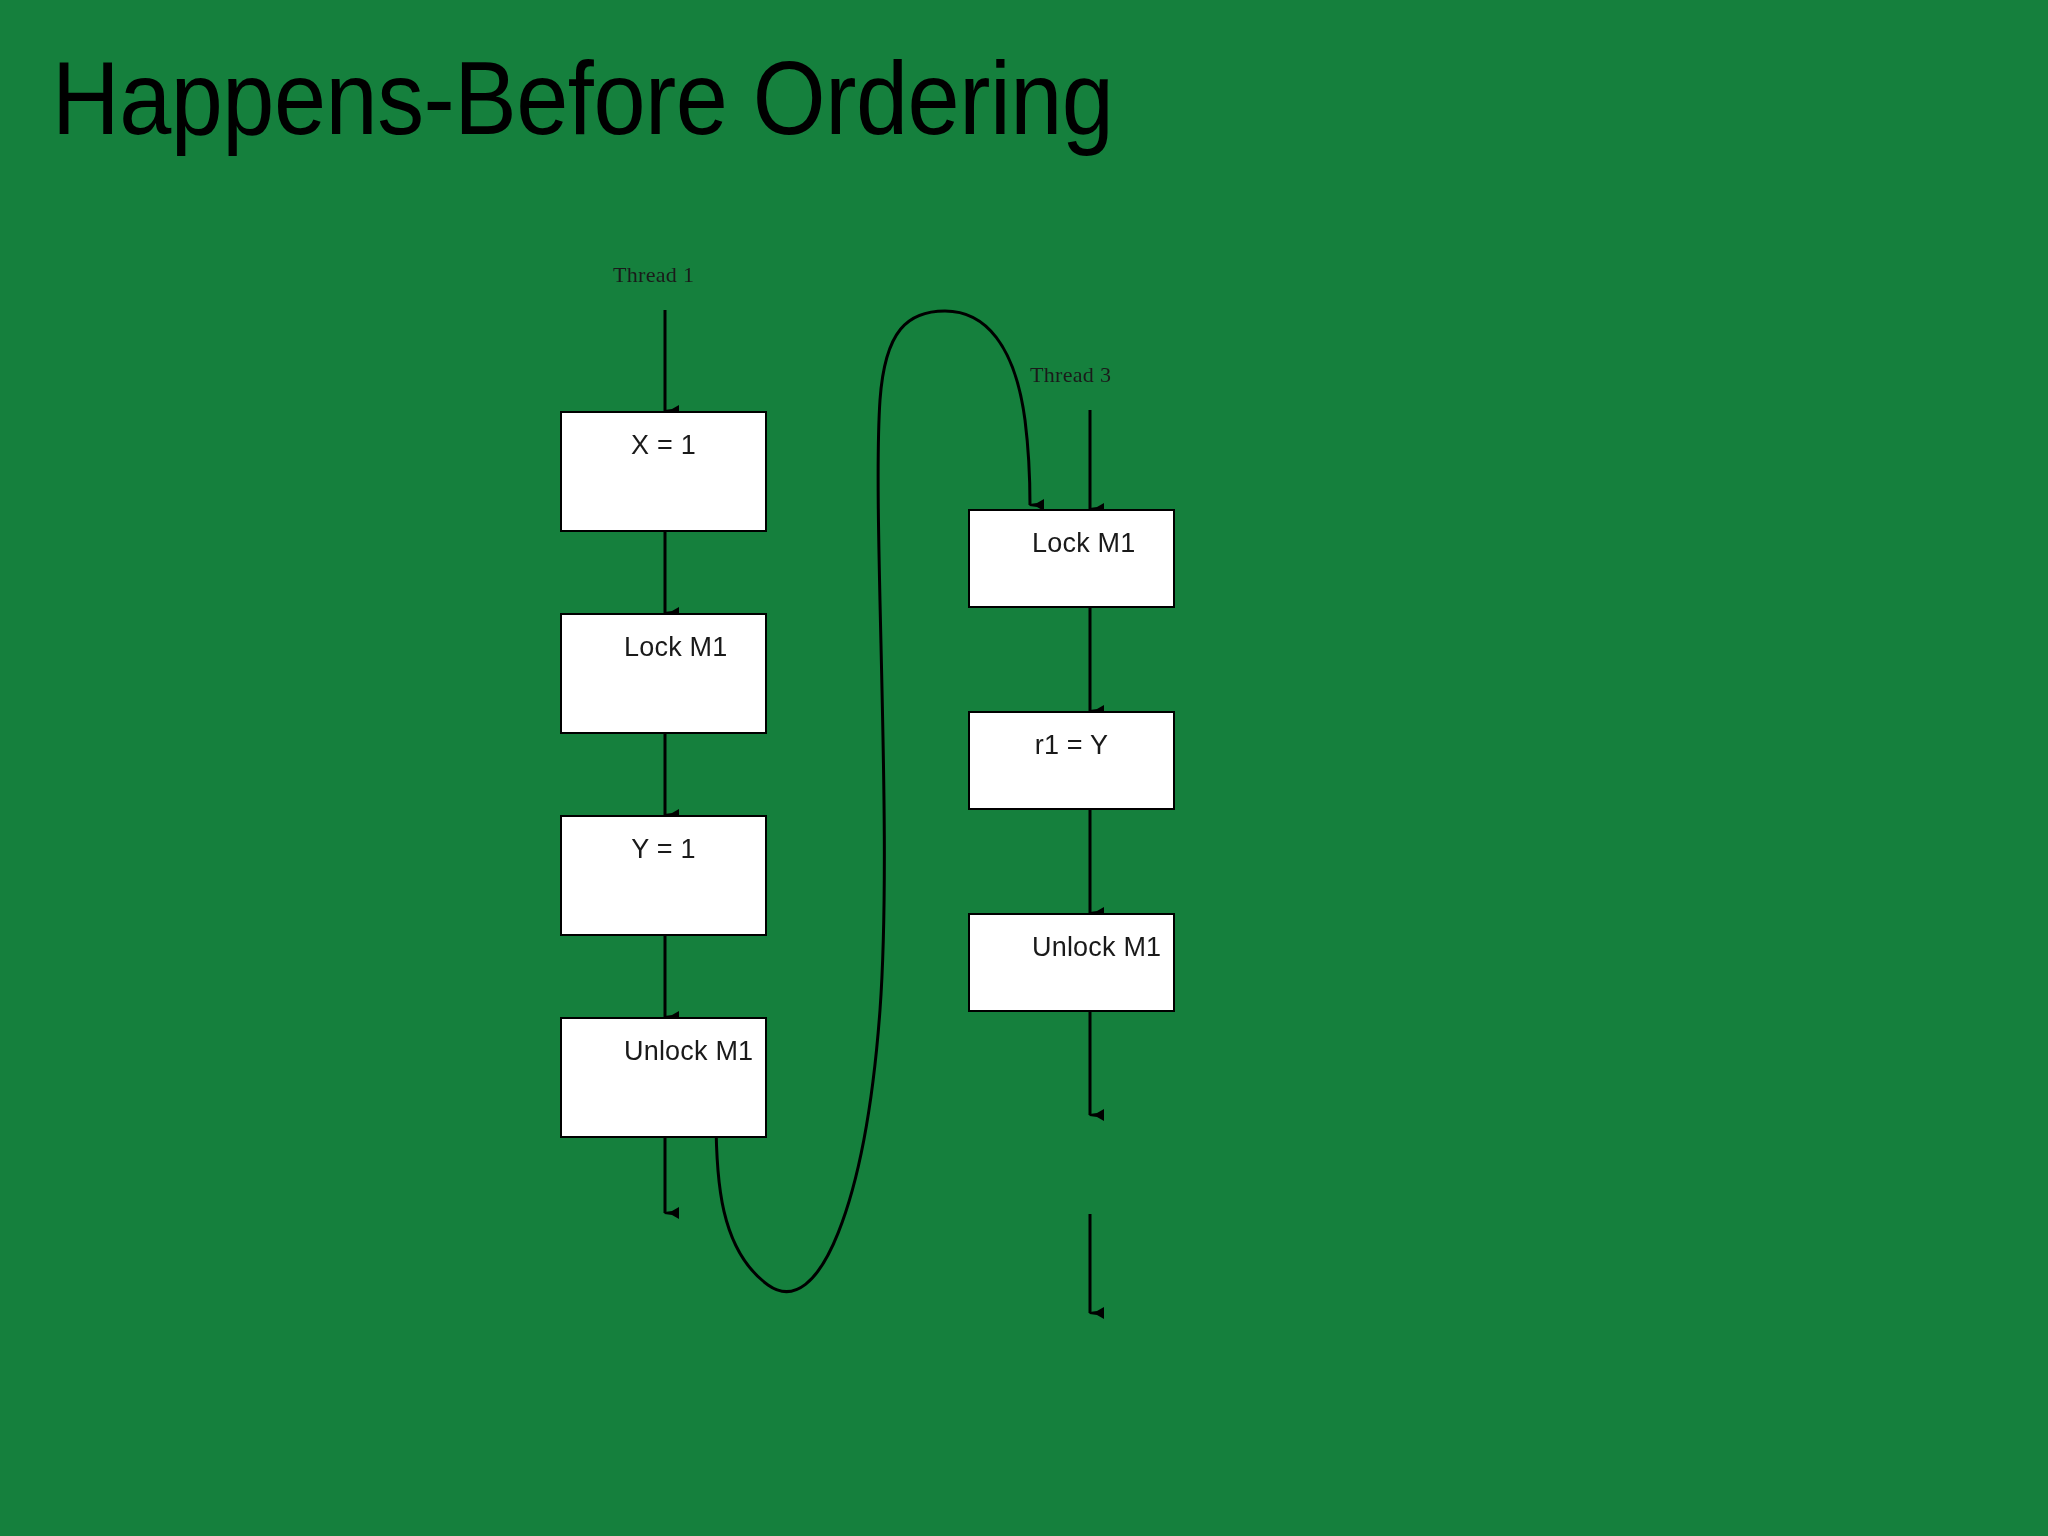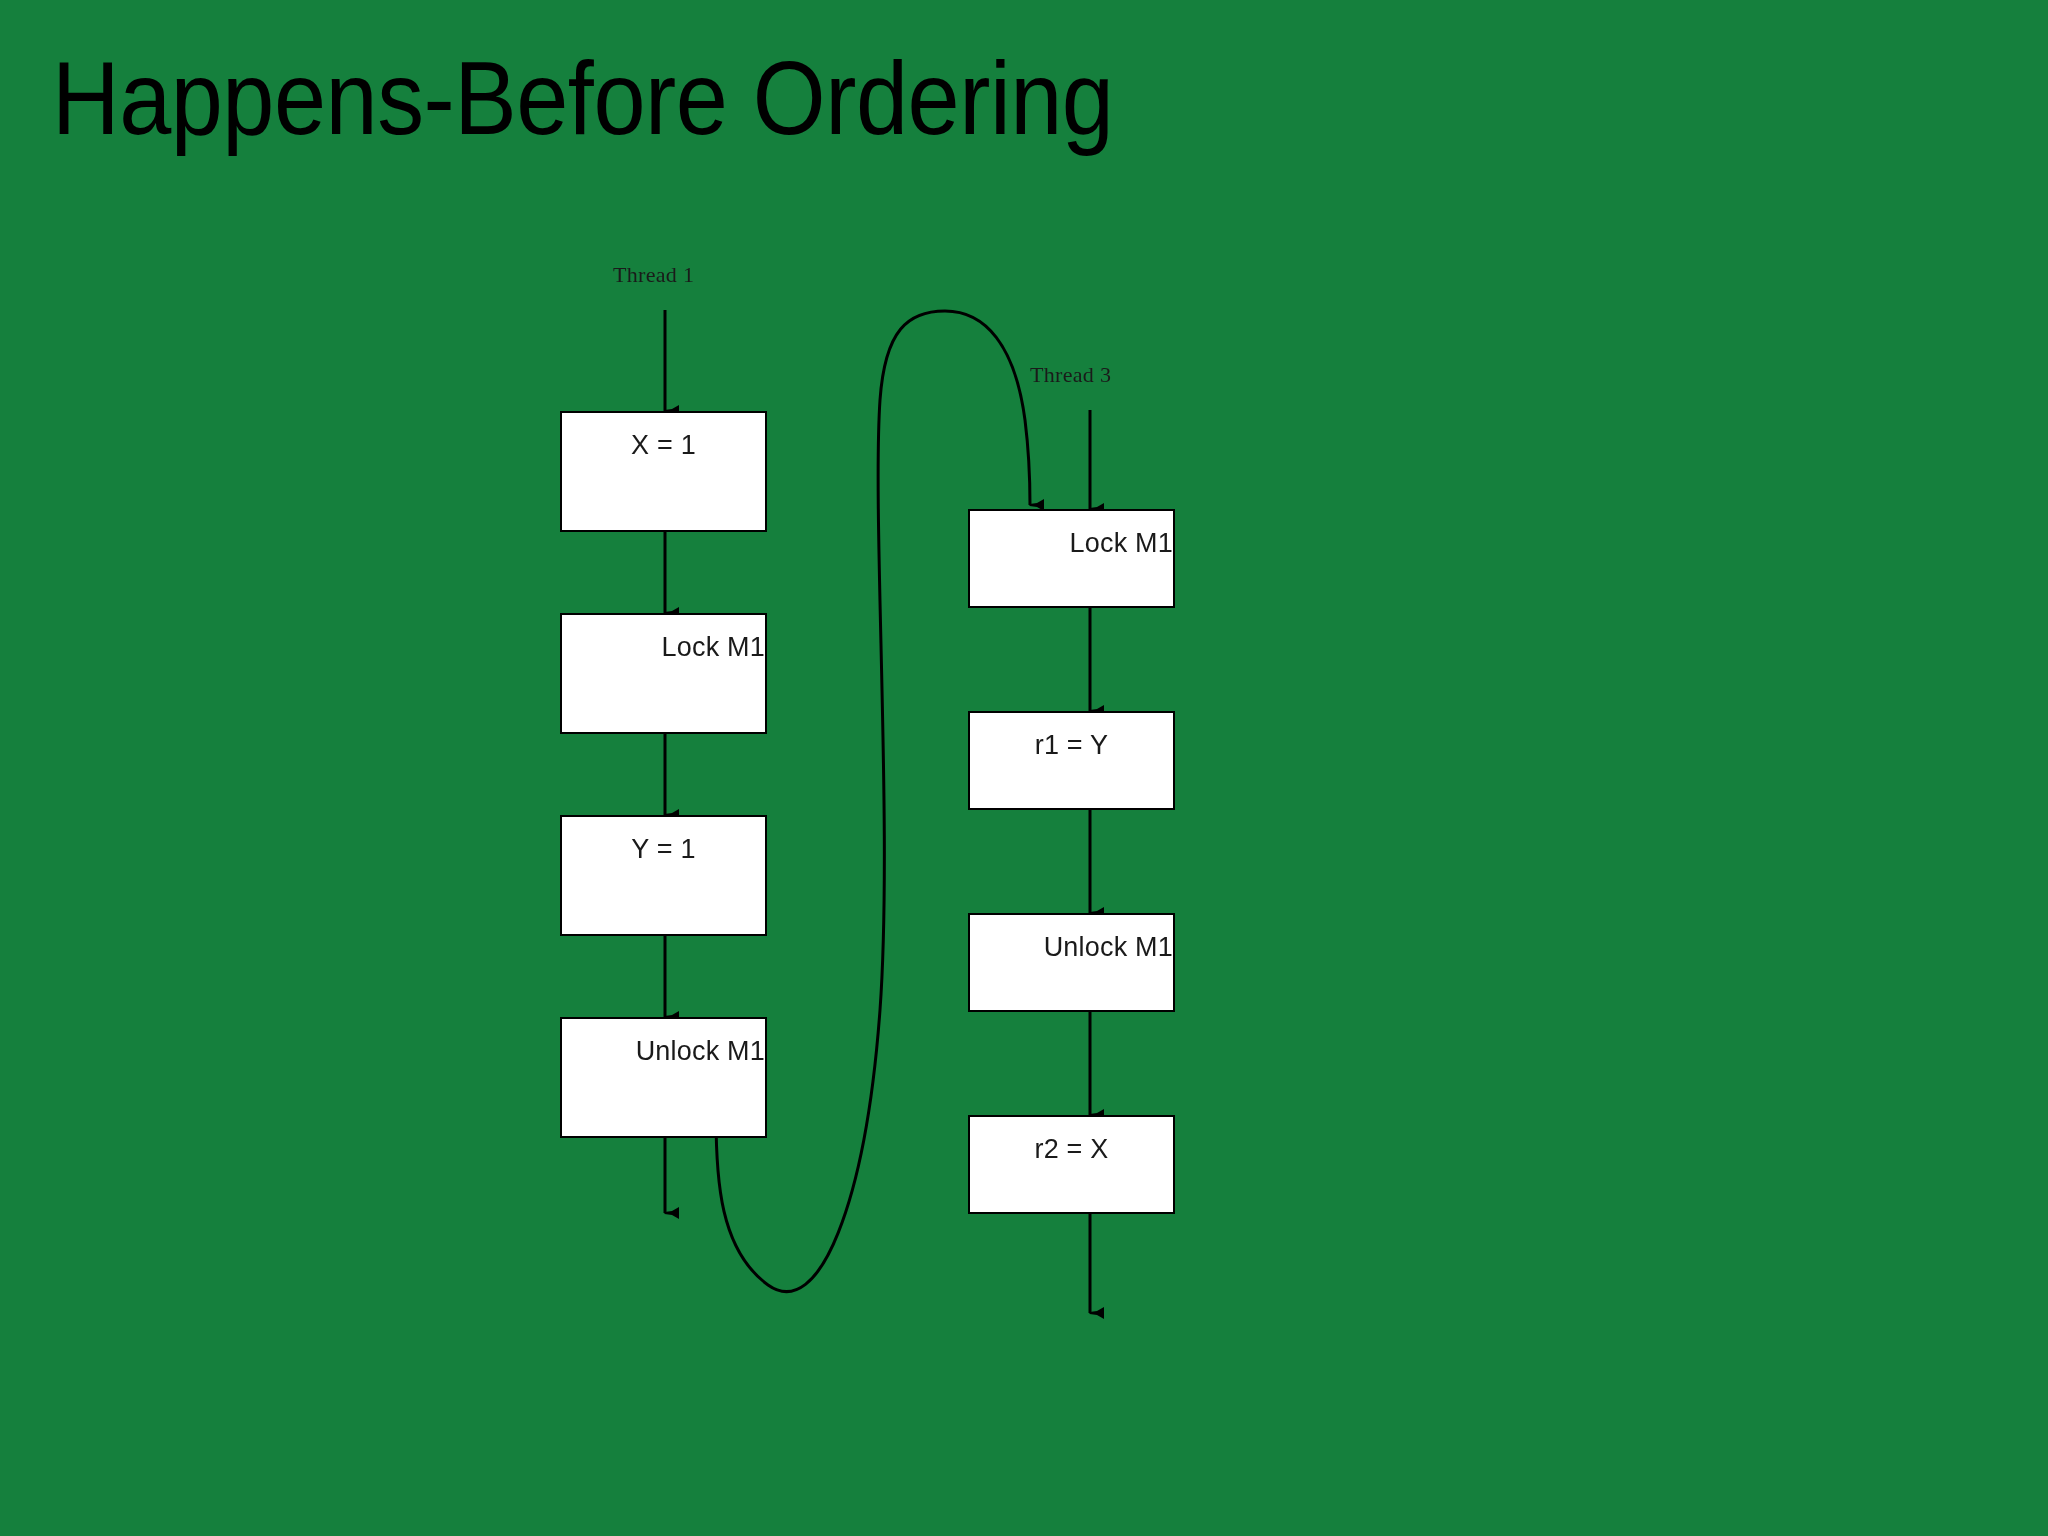--- a/index.html
+++ b/index.html
@@ -60,21 +60,21 @@
     right: 0;
     top: 17px;
     font-family: "Liberation Sans", sans-serif;
     font-size: 27px;
     font-weight: 400;
     color: #1a1a1a;
     letter-spacing: 0.2px;
     white-space: nowrap;
   }
   .node-label.centered { text-align: center; }
-  .node-label.lefty    { text-align: right; padding-left: 30px; }
+  .node-label.lefty    { text-align: left; padding-left: 30px; margin-left: 32px; }
 
   
   .thread-caption {
     position: absolute;
     font-family: Liberation Serif, serif;
     font-size: 22px;
     font-weight: 400;
     color: #1a1a1a;
     letter-spacing: 0.3px;
     white-space: nowrap;
@@ -161,17 +161,14 @@
   </div>
 
   <div class="node t2-col n-r1y">
     <div class="node-label centered">r1 = Y</div>
   </div>
 
   <div class="node t2-col n-t2unl">
     <div class="node-label lefty">Unlock M1</div>
   </div>
 
-  <div class="node t2-col n-r2x">
-    <div class="node-label centered">r2 = X</div>
-  </div>
 
 </div>
 
 </body></html>

